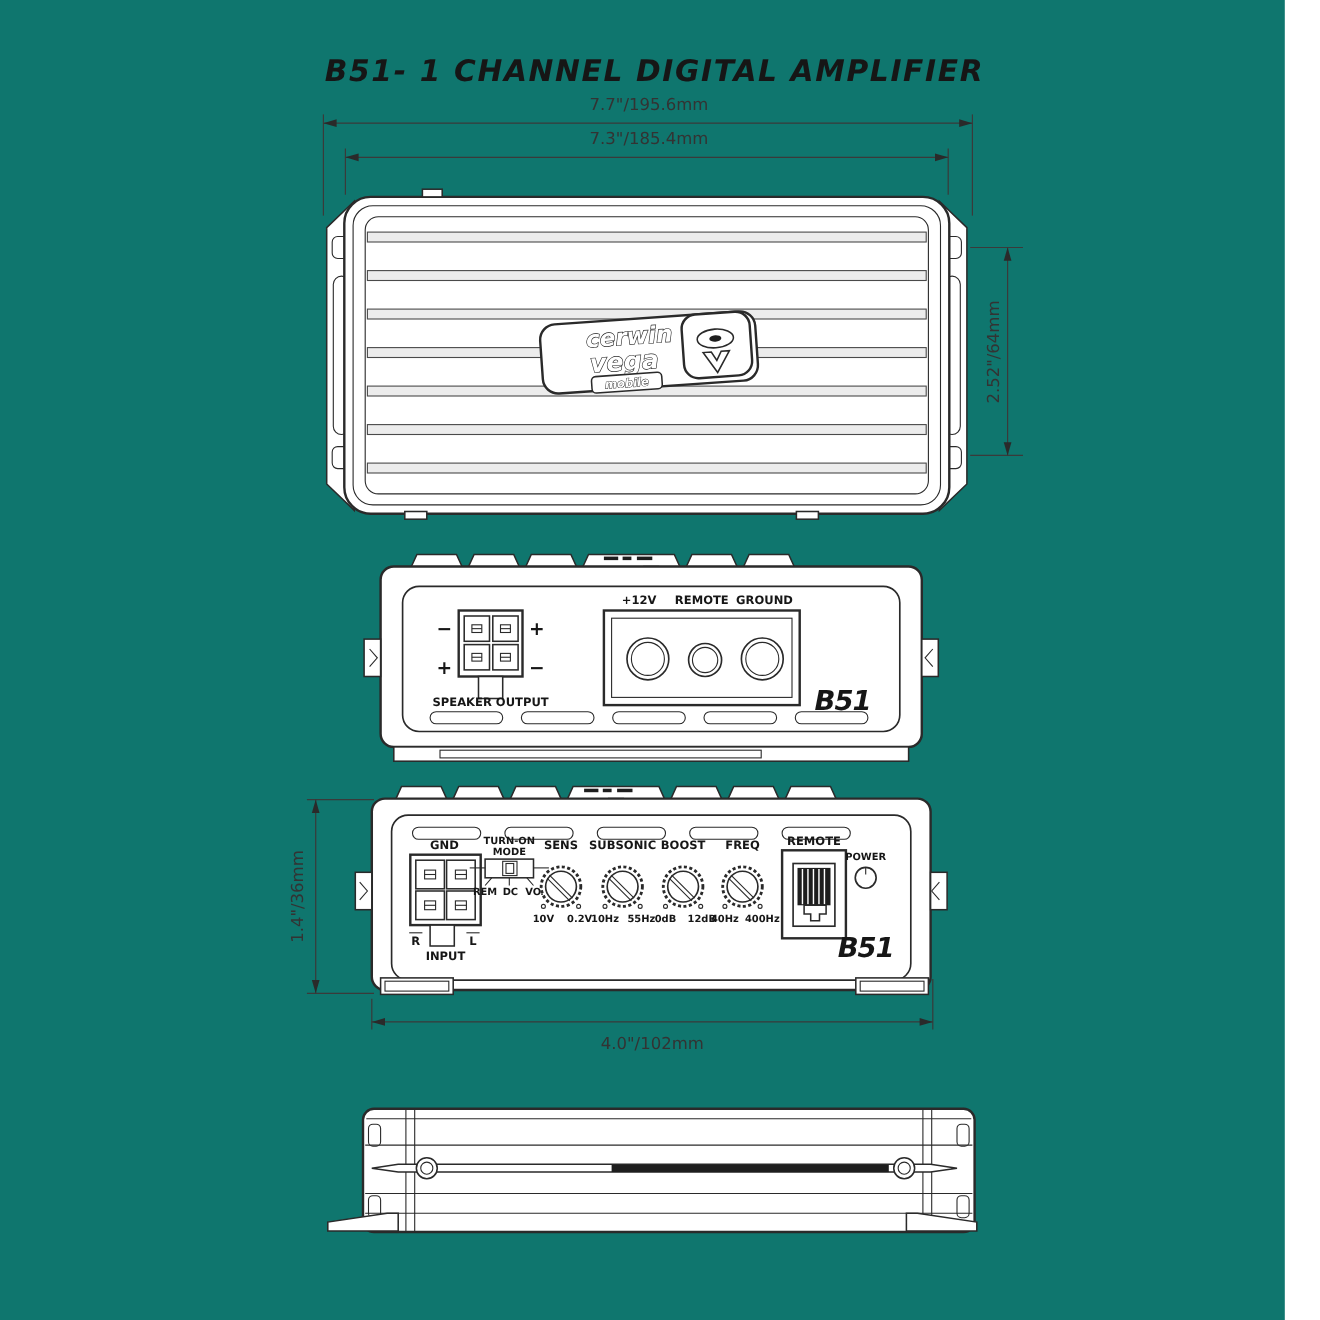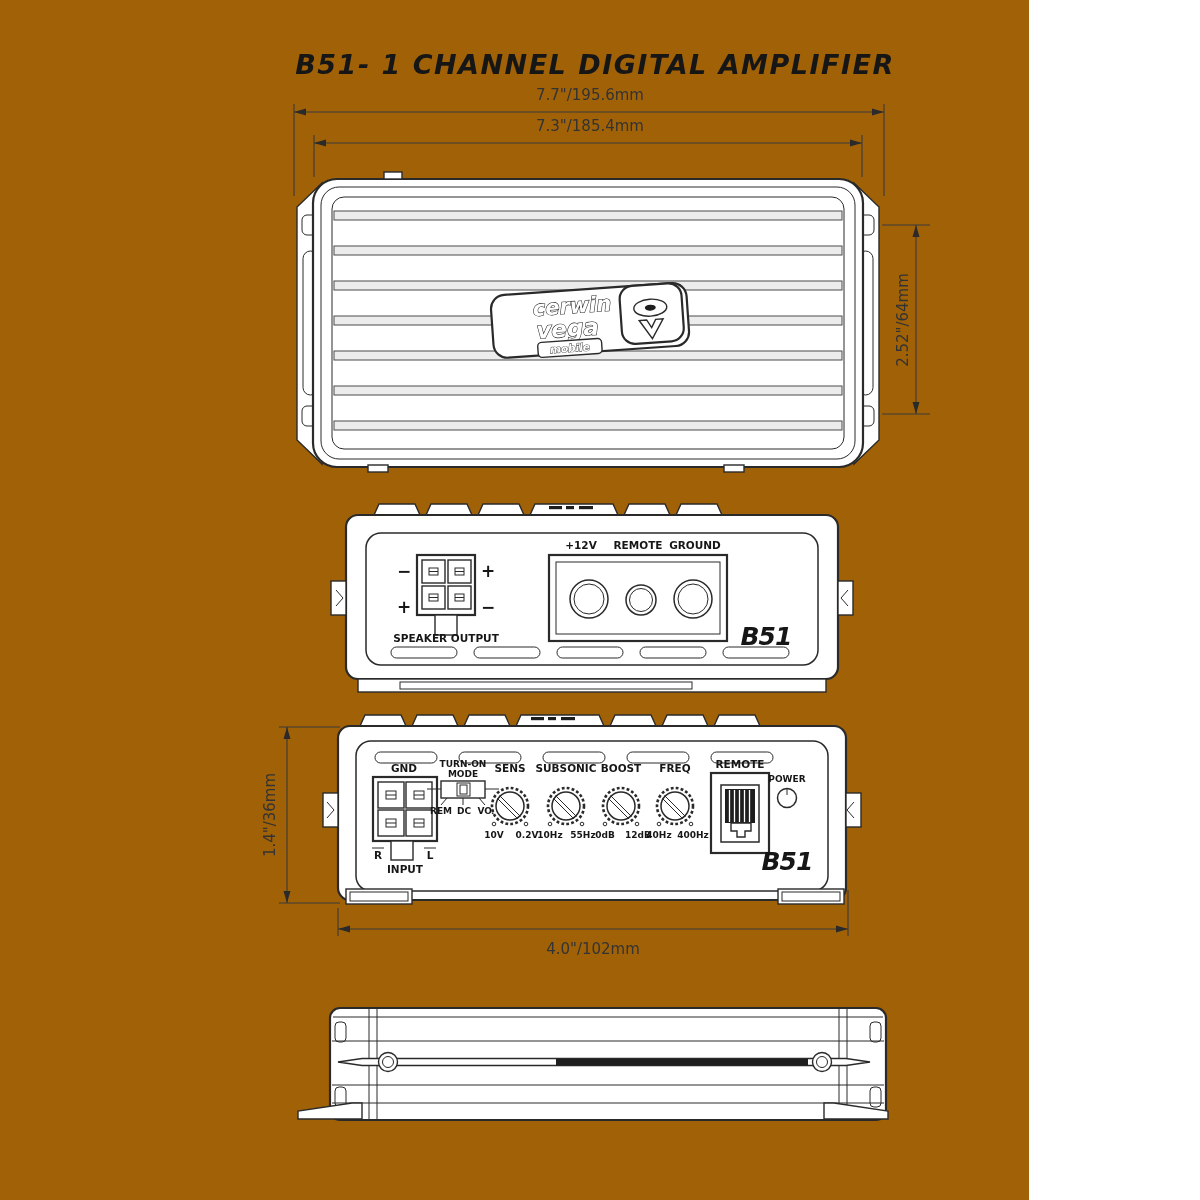--- a/index.html
+++ b/index.html
@@ -1,16 +1,16 @@
 <!DOCTYPE html>
 <html><head>
 <meta charset="utf-8">
 <style>
   html,body{margin:0;padding:0;background:#fff;}
-  #canvas{position:relative;width:1029px;height:1200px;background:#a16207;overflow:hidden;}
+  #canvas{position:relative;width:1168px;height:1200px;background:#0f766e;overflow:hidden;}
   svg text{font-family:"DejaVu Sans","Liberation Sans",sans-serif;fill:#161616;}
   .s  {fill:none;stroke:#2a2a2a;stroke-width:1.5;}
   .s1 {fill:none;stroke:#2a2a2a;stroke-width:1;}
   .sw {fill:#ffffff;stroke:#2a2a2a;stroke-width:1.4;}
   .sw2{fill:#ffffff;stroke:#2a2a2a;stroke-width:2.2;}
   .fin{fill:#ececec;stroke:#4a4a4a;stroke-width:1;}
   .dk {fill:#1e1e1e;stroke:none;}
   .arr{fill:#2a2a2a;stroke:none;}
   .dimln{fill:none;stroke:#3a3a3a;stroke-width:1.1;}
   .ttl{font-weight:bold;font-style:italic;font-size:27px;letter-spacing:1.5px;text-anchor:middle;}

